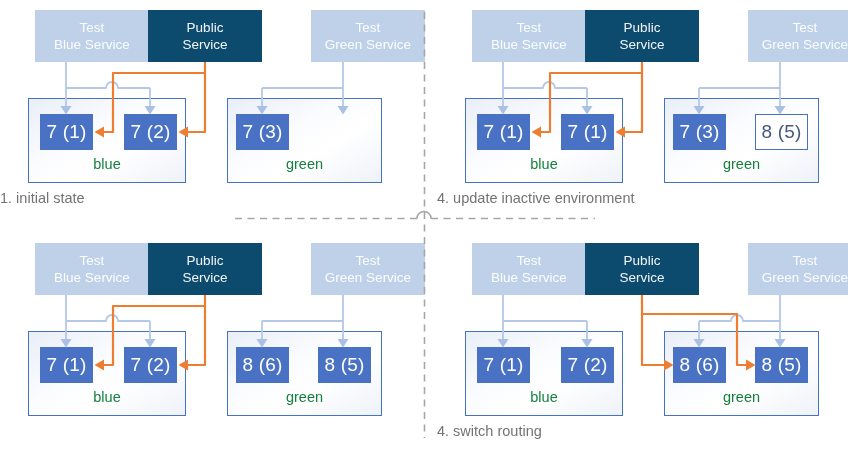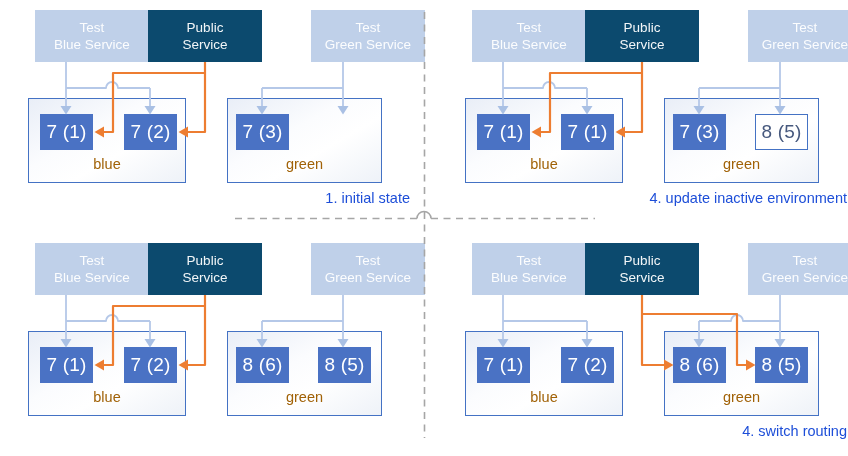--- a/index.html
+++ b/index.html
@@ -23,34 +23,34 @@
   .svc.light{background:#bfd0e9;margin-left:25px;}
   .svc.public{background:#0c4a6e;}
 
   .env{
     position:absolute;top:98px;height:85px;box-sizing:border-box;
     border:1.4px solid #4472c4;
     background:linear-gradient(150deg,#e9eef7 0%,#fbfcfe 40%,#ffffff 62%,#eef2f8 100%);
   }
   .envlab{
     position:absolute;top:156px;text-align:center;
-    font-size:14.5px;color:#a16207;
+    font-size:14.5px;color:#15803d;
   }
   .pod{
     position:absolute;top:114px;width:53px;height:36px;box-sizing:border-box;
     background:#4a72c4;color:#ffffff;
     display:flex;align-items:center;justify-content:center;
     font-size:19px;letter-spacing:0.2px;
   }
   .pod.inactive{
     background:#ffffff;border:1.4px solid #4472c4;color:#47597e;
   }
   .caption{
-    position:absolute;top:190px;left:0;width:410px;text-align:right;
-    font-size:14.5px;color:#1d4ed8;
+    position:absolute;top:190px;left:0;width:410px;text-align:left;
+    font-size:14.5px;color:#737373;
   }
 
   svg.wires{position:absolute;left:0;top:0;pointer-events:none;}
   .lb path{stroke:#b5c8e8;stroke-width:1.8;fill:none;stroke-linejoin:round;}
   .lb polygon{fill:#a9c0e4;}
   .or path{stroke:#ed7d31;stroke-width:2.2;fill:none;stroke-linejoin:round;}
   .or polygon{fill:#ed7d31;}
 
   svg.dividers{position:absolute;left:0;top:0;pointer-events:none;}
   .dash{stroke:#a6a6a6;stroke-width:1.6;stroke-dasharray:7 5.5;fill:none;}

